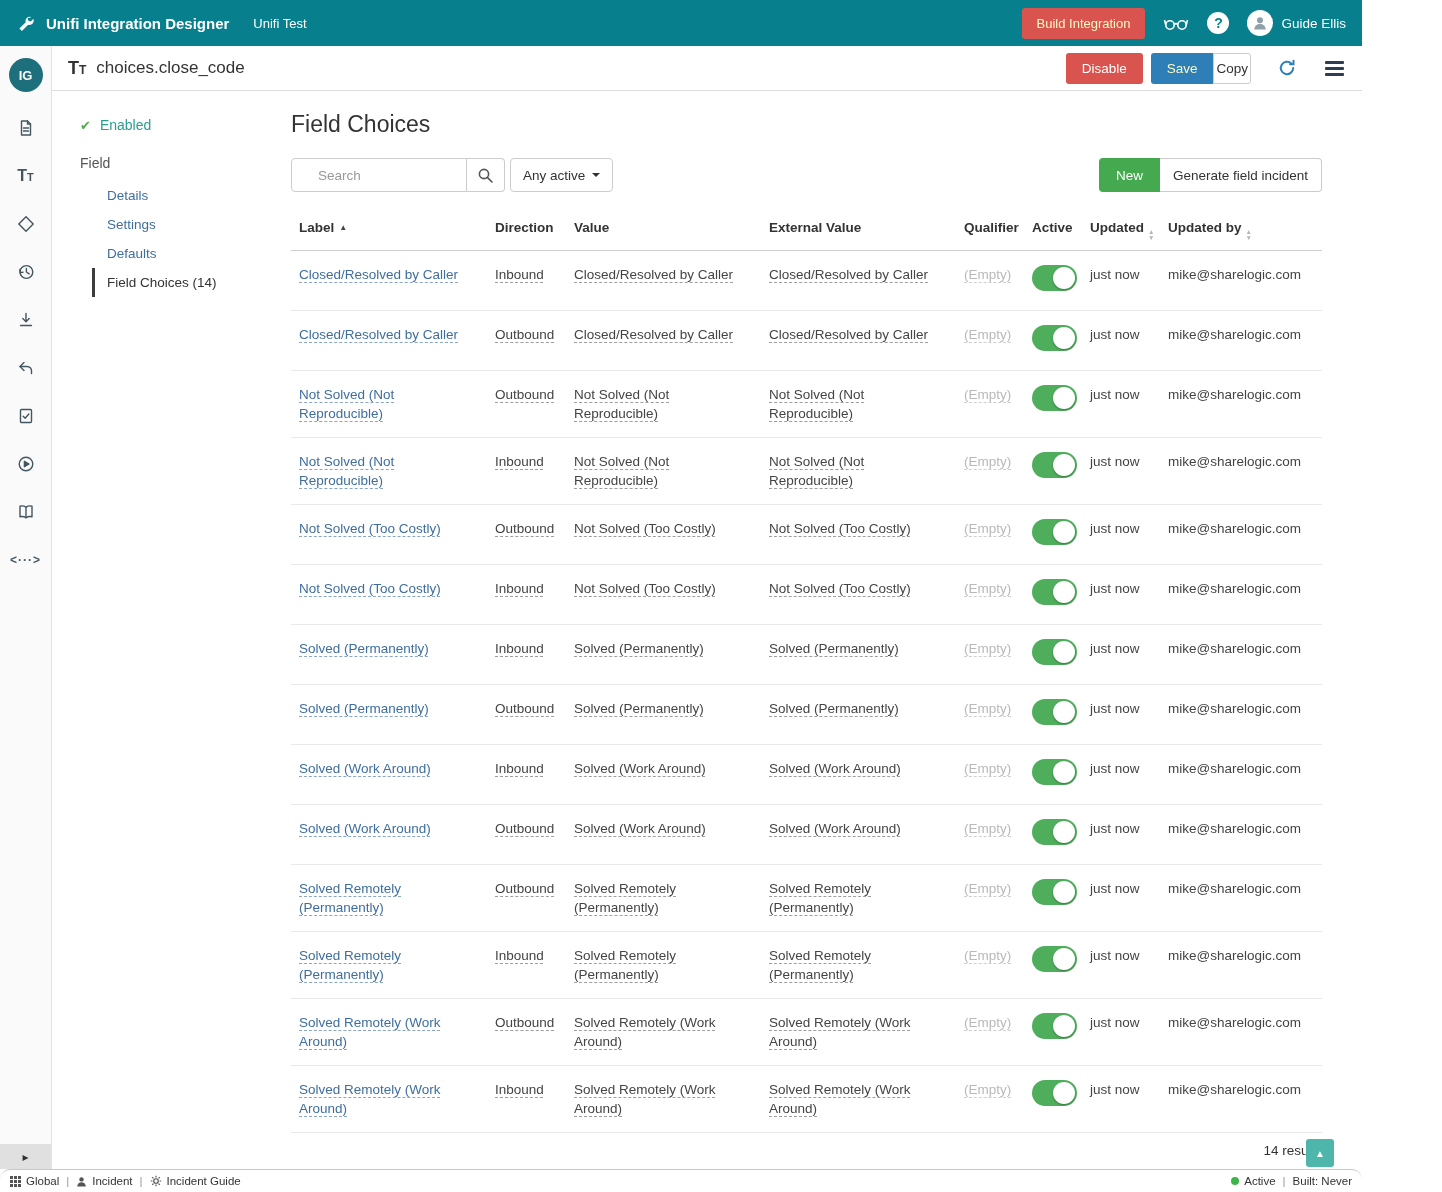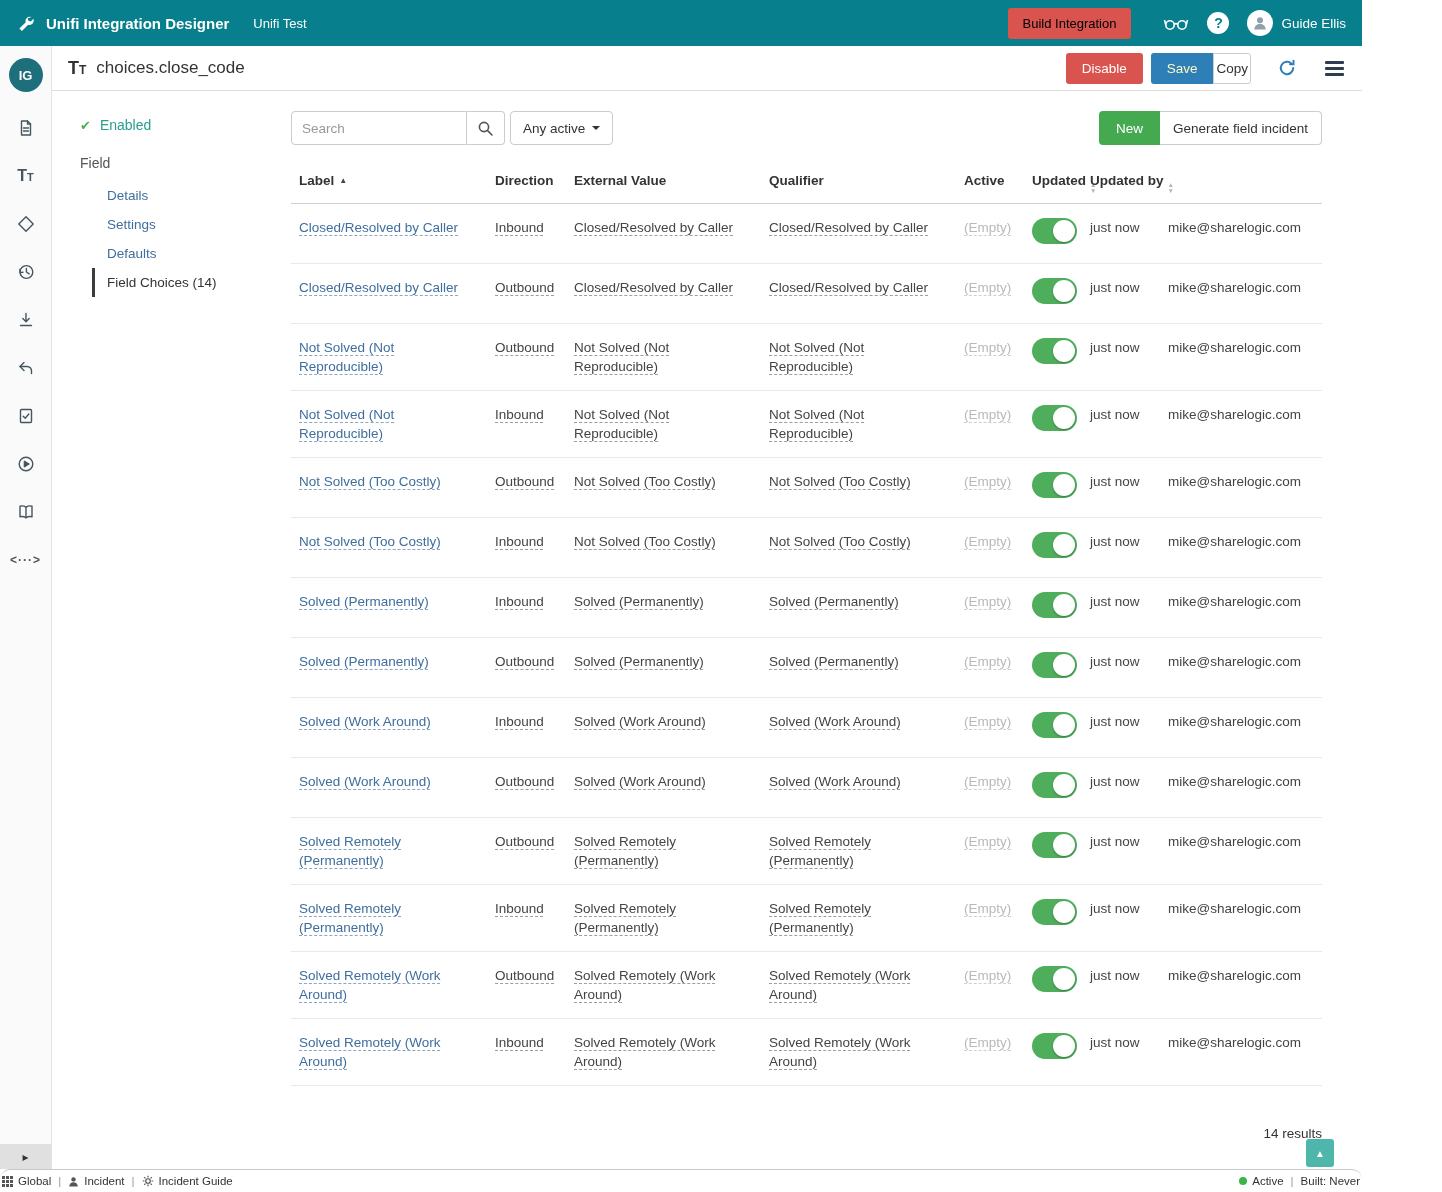--- a/index.html
+++ b/index.html
@@ -7,21 +7,21 @@
   body { font-family:"Liberation Sans", sans-serif; background:#fff; color:#333; }
   .app { position:relative; width:1362px; height:1192px; overflow:hidden; display:flex; flex-direction:column; background:#fff; }
 
   
   .topbar { height:46px; background:#077f8c; display:flex; align-items:center; padding:0 16px; flex:0 0 auto; }
   .topbar .wrench { display:flex; margin-right:10px; }
   .topbar .app-title { color:#fff; font-weight:bold; font-size:15px; }
   .topbar .env { color:#fff; font-size:13px; margin-left:24px; cursor:pointer; }
   .topbar .spacer { flex:1; }
   .btn { border:none; cursor:pointer; font-family:inherit; }
-  .btn-build { background:#d9534f; color:#000000; font-size:13px; padding:8px 15px; border-radius:3px; margin-right:32px; }
+  .btn-build { background:#d9534f; color:#fef9c3; font-size:13px; padding:8px 15px; border-radius:3px; margin-right:18px; }
   .top-icon { margin-right:18px; display:flex; align-items:center; cursor:pointer; }
   .help-circle { width:22px; height:22px; border-radius:50%; background:#fff; color:#077f8c; font-weight:bold; font-size:14px; display:flex; align-items:center; justify-content:center; cursor:pointer; margin-right:18px; }
   .user-chip { display:flex; align-items:center; cursor:pointer; }
   .user-avatar { width:26px; height:26px; border-radius:50%; background:#fff; display:flex; align-items:center; justify-content:center; margin-right:8px; }
   .user-name { color:#fff; font-size:13.5px; }
 
   
   .body-row { flex:1 1 auto; display:flex; min-height:0; }
 
   
@@ -61,21 +61,21 @@
   .side-section { color:#555; font-size:14px; margin-bottom:10px; }
   .side-item { margin-left:12px; padding:7px 0 7px 12px; font-size:13.5px; color:#3f6e9e; cursor:pointer; border-left:3px solid transparent; }
   .side-item.active { color:#333; border-left:3px solid #3c3c3c; cursor:default; }
 
   
   .main { flex:1; display:flex; flex-direction:column; padding:20px 40px 0 31px; min-width:0; }
   .page-title { font-size:23px; font-weight:400; color:#333; margin-bottom:20px; }
 
   .toolbar { display:flex; align-items:center; }
   .search-group { display:flex; }
-  .search-input { width:176px; height:34px; border:1px solid #ccc; border-radius:4px 0 0 4px; padding:0 10px; font-size:13.5px; font-family:inherit; color:#333; outline:none; }
+  .search-input { width:176px; height:34px; border:1px solid #ccc; border-radius:4px 0 0 4px; padding:0 26px; font-size:13.5px; font-family:inherit; color:#333; outline:none; }
   .search-input::placeholder { color:#999; }
   .search-btn { width:38px; height:34px; background:#fff; border:1px solid #ccc; border-left:none; border-radius:0 4px 4px 0; display:flex; align-items:center; justify-content:center; cursor:pointer; }
   .filter-btn { margin-left:5px; height:34px; background:#fff; border:1px solid #ccc; border-radius:4px; padding:0 12px; font-size:13.5px; color:#333; display:flex; align-items:center; cursor:pointer; font-family:inherit; }
   .caret-down { width:0; height:0; border-left:4px solid transparent; border-right:4px solid transparent; border-top:4px solid #333; margin-left:7px; }
   .toolbar-right { margin-left:auto; display:flex; }
   .btn-new { background:#44a94f; color:#fff; font-size:13.5px; padding:0 17px; height:34px; border-radius:4px 0 0 4px; }
   .btn-generate { background:#fff; color:#333; font-size:13.5px; padding:0 13px; height:34px; border:1px solid #ccc; border-left:none; border-radius:0 4px 4px 0; }
 
   
   .table { margin-top:18px; }
@@ -92,21 +92,21 @@
   .empty-val { color:#b9b9b9; text-decoration-color:#cfcfcf; }
   .toggle { width:45px; height:26px; border-radius:13px; background:#4fae5c; position:relative; display:inline-block; cursor:pointer; }
   .toggle .knob { position:absolute; top:2px; right:2px; width:22px; height:22px; border-radius:50%; background:#fff; box-shadow:0 1px 2px rgba(0,0,0,.3); }
 
   .results-footer { margin-top:auto; padding:10px 0 28px; text-align:right; font-size:13.5px; color:#333; }
 
   
   .scrolltop { position:absolute; right:28px; bottom:25px; width:28px; height:28px; background:#4eb6ab; color:#fff; border:none; border-radius:3px; font-size:10px; cursor:pointer; display:flex; align-items:center; justify-content:center; }
 
   
-  .statusbar { height:23px; border-top:1px solid #c9c9c9; background:#fff; display:flex; align-items:center; padding:0 2px; font-size:11.5px; color:#333; flex:0 0 auto;border-radius:10px; }
+  .statusbar { height:23px; border-top:1px solid #c9c9c9; background:#fff; display:flex; align-items:center; padding:0 10px; font-size:11.5px; color:#333; flex:0 0 auto;border-radius:10px; }
   .sb-item { display:flex; align-items:center; gap:5px; cursor:pointer; }
   .sb-sep { color:#999; margin:0 7px; }
   .sb-right { margin-left:auto; display:flex; align-items:center; }
   .status-dot { width:8px; height:8px; border-radius:50%; background:#3db54a; margin-right:5px; }
   .sb-icon svg { display:block; }
 </style>
 </head>
 <body>
 
 <div class="app">
@@ -230,20 +230,21 @@
             <span class="enabled-label">Enabled</span>
           </div>
           <div class="side-section">Field</div>
           <div class="side-item">Details</div>
           <div class="side-item">Settings</div>
           <div class="side-item">Defaults</div>
           <div class="side-item active">Field Choices (14)</div>
         </aside>
 
         <main class="main">
+          <h1 class="page-title">Field Choices</h1>
 
           <div class="toolbar">
             <div class="search-group">
               <input class="search-input" type="text" placeholder="Search" style="">
               <button class="search-btn">
                 <svg width="17" height="17" viewBox="0 0 17 17" fill="none" stroke="#555" stroke-width="1.6" stroke-linecap="round">
                     <circle cx="7" cy="7" r="4.6"></circle>
                     <path d="M10.6 10.6 15 15"></path>
                   </svg>
               </button>
@@ -255,20 +256,21 @@
             <div class="toolbar-right">
               <button class="btn btn-new">New</button>
               <button class="btn btn-generate">Generate field incident</button>
             </div>
           </div>
 
           <div class="table">
             <div class="thead">
               <div class="hcell"><span>Label</span><span class="sort-asc">▲</span></div>
               <div class="hcell"><span>Direction</span></div>
+              <div class="hcell"><span>Value</span></div>
               <div class="hcell"><span>External Value</span></div>
               <div class="hcell"><span>Qualifier</span></div>
               <div class="hcell"><span>Active</span></div>
               <div class="hcell"><span>Updated</span><span class="sort-both">
                     <i>▲</i>
                     <i>▼</i>
                   </span></div>
               <div class="hcell"><span>Updated by</span><span class="sort-both">
                     <i>▲</i>
                     <i>▼</i>

